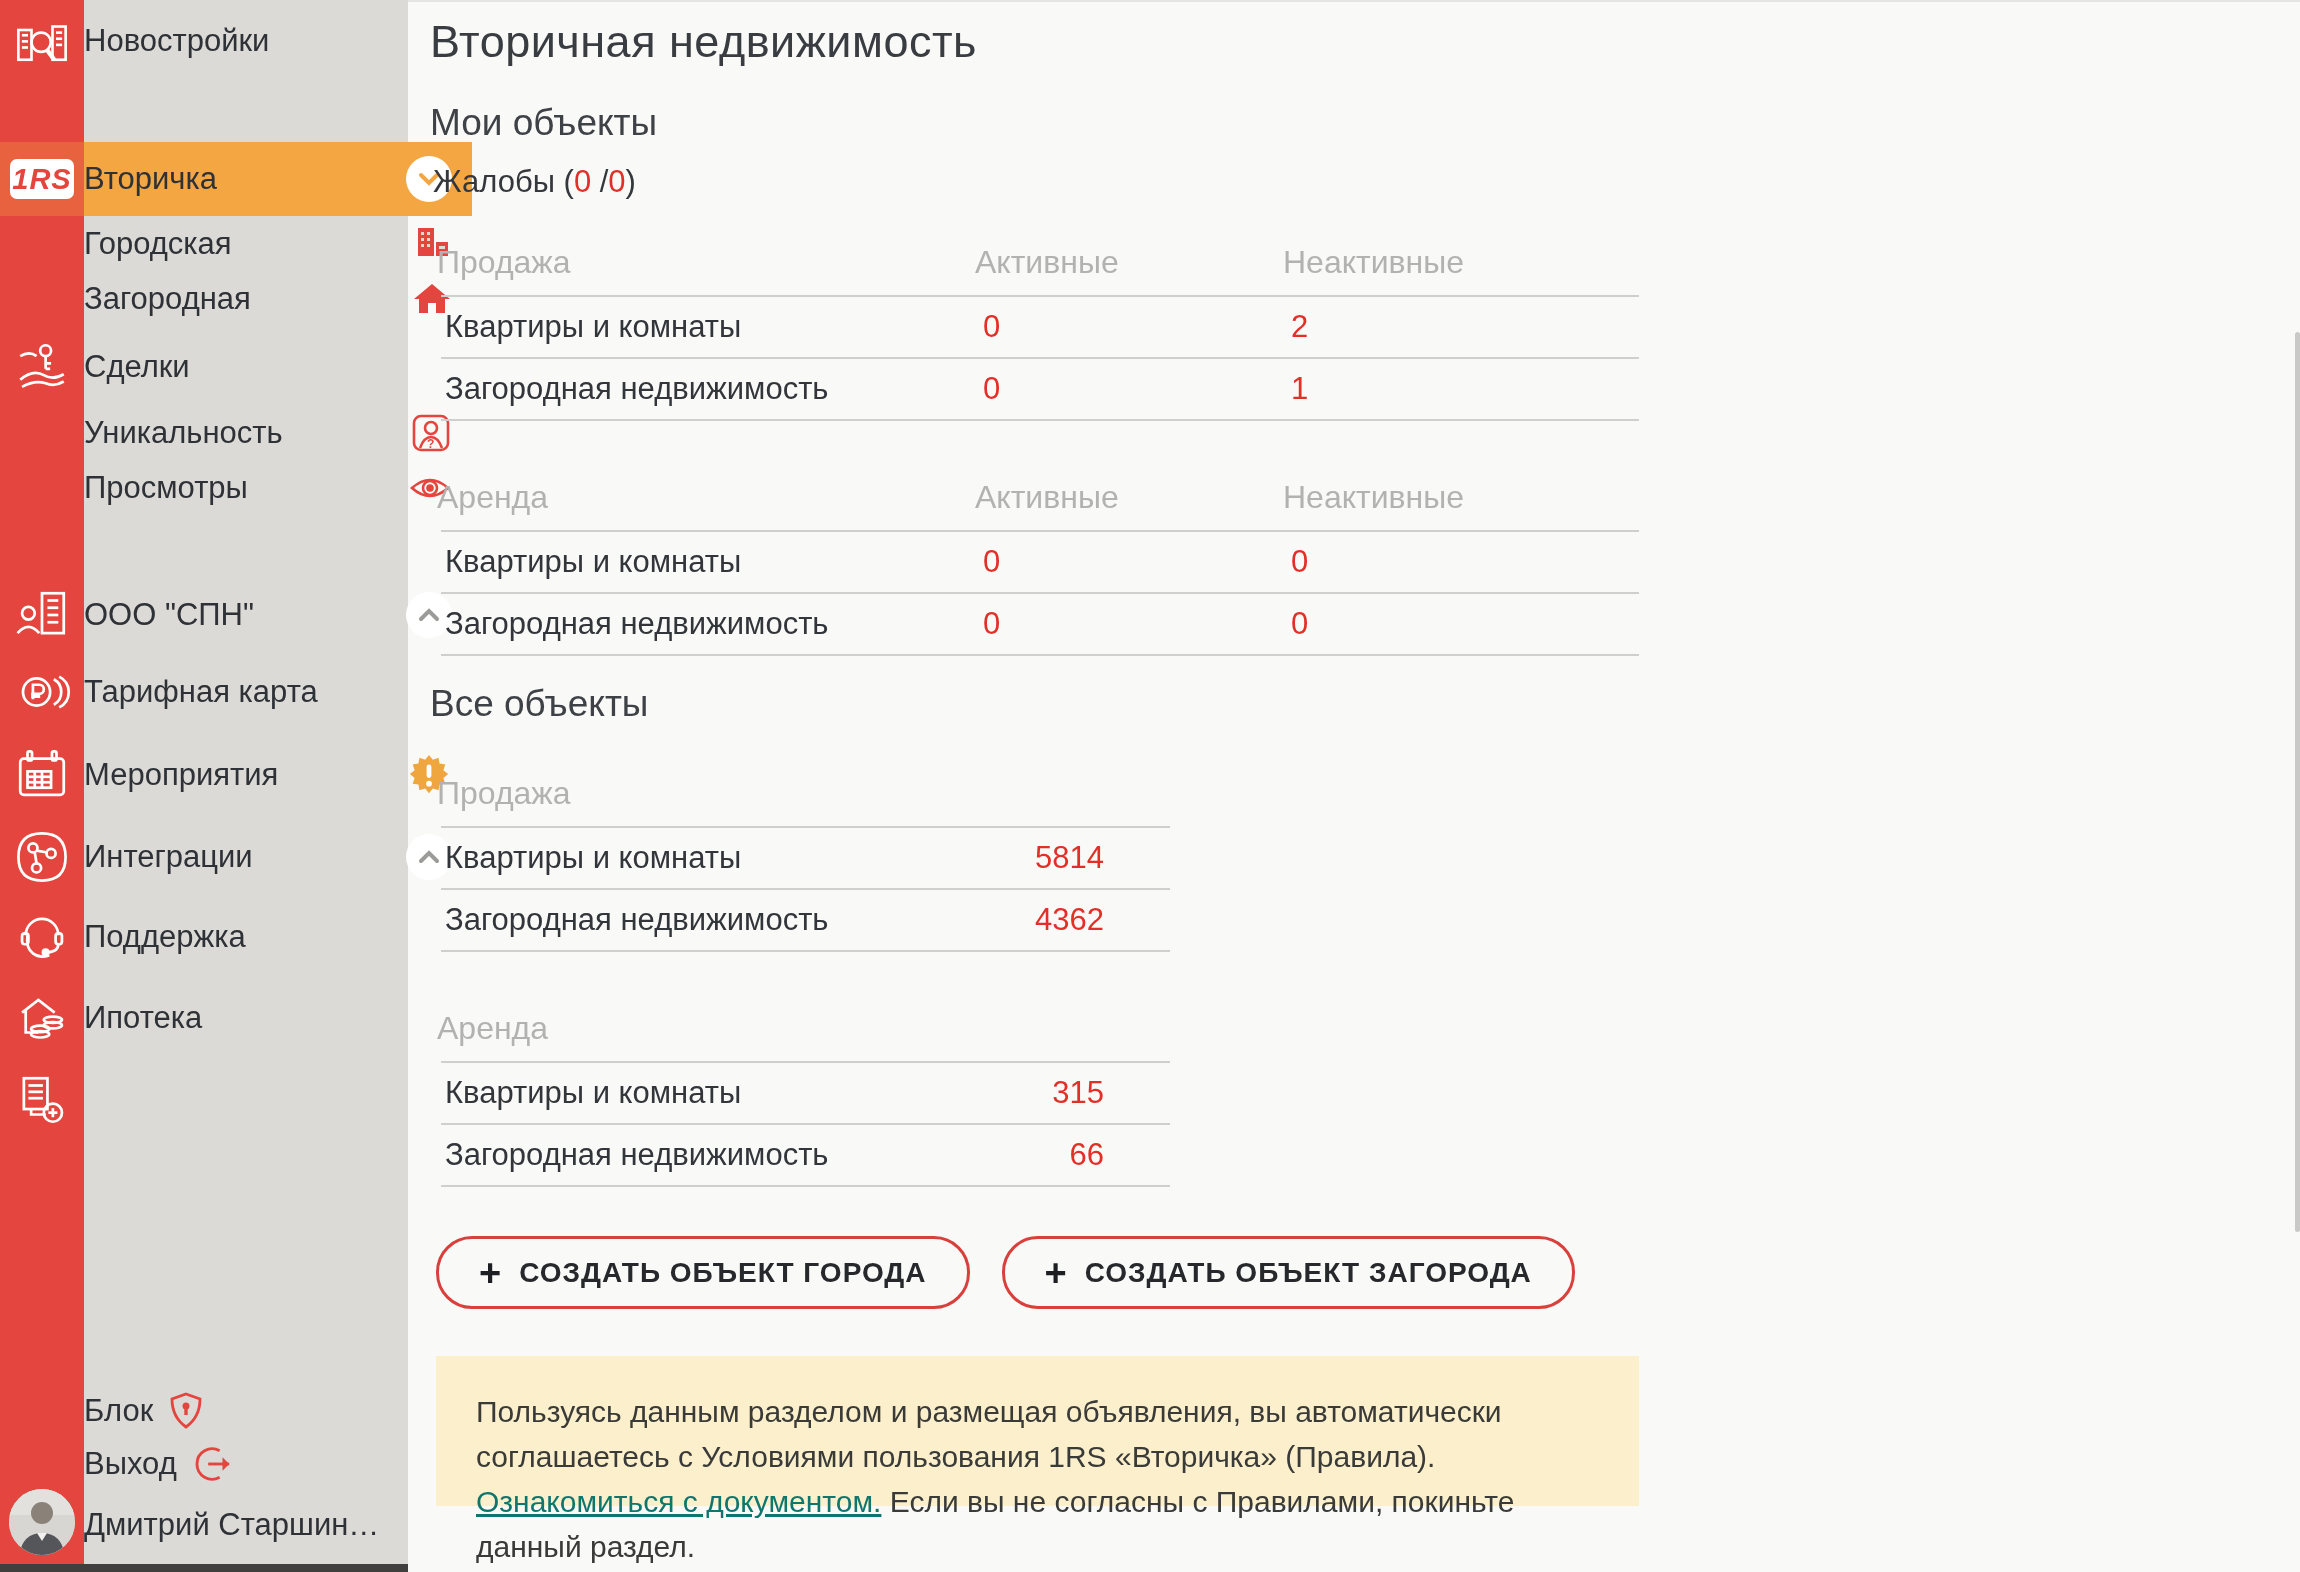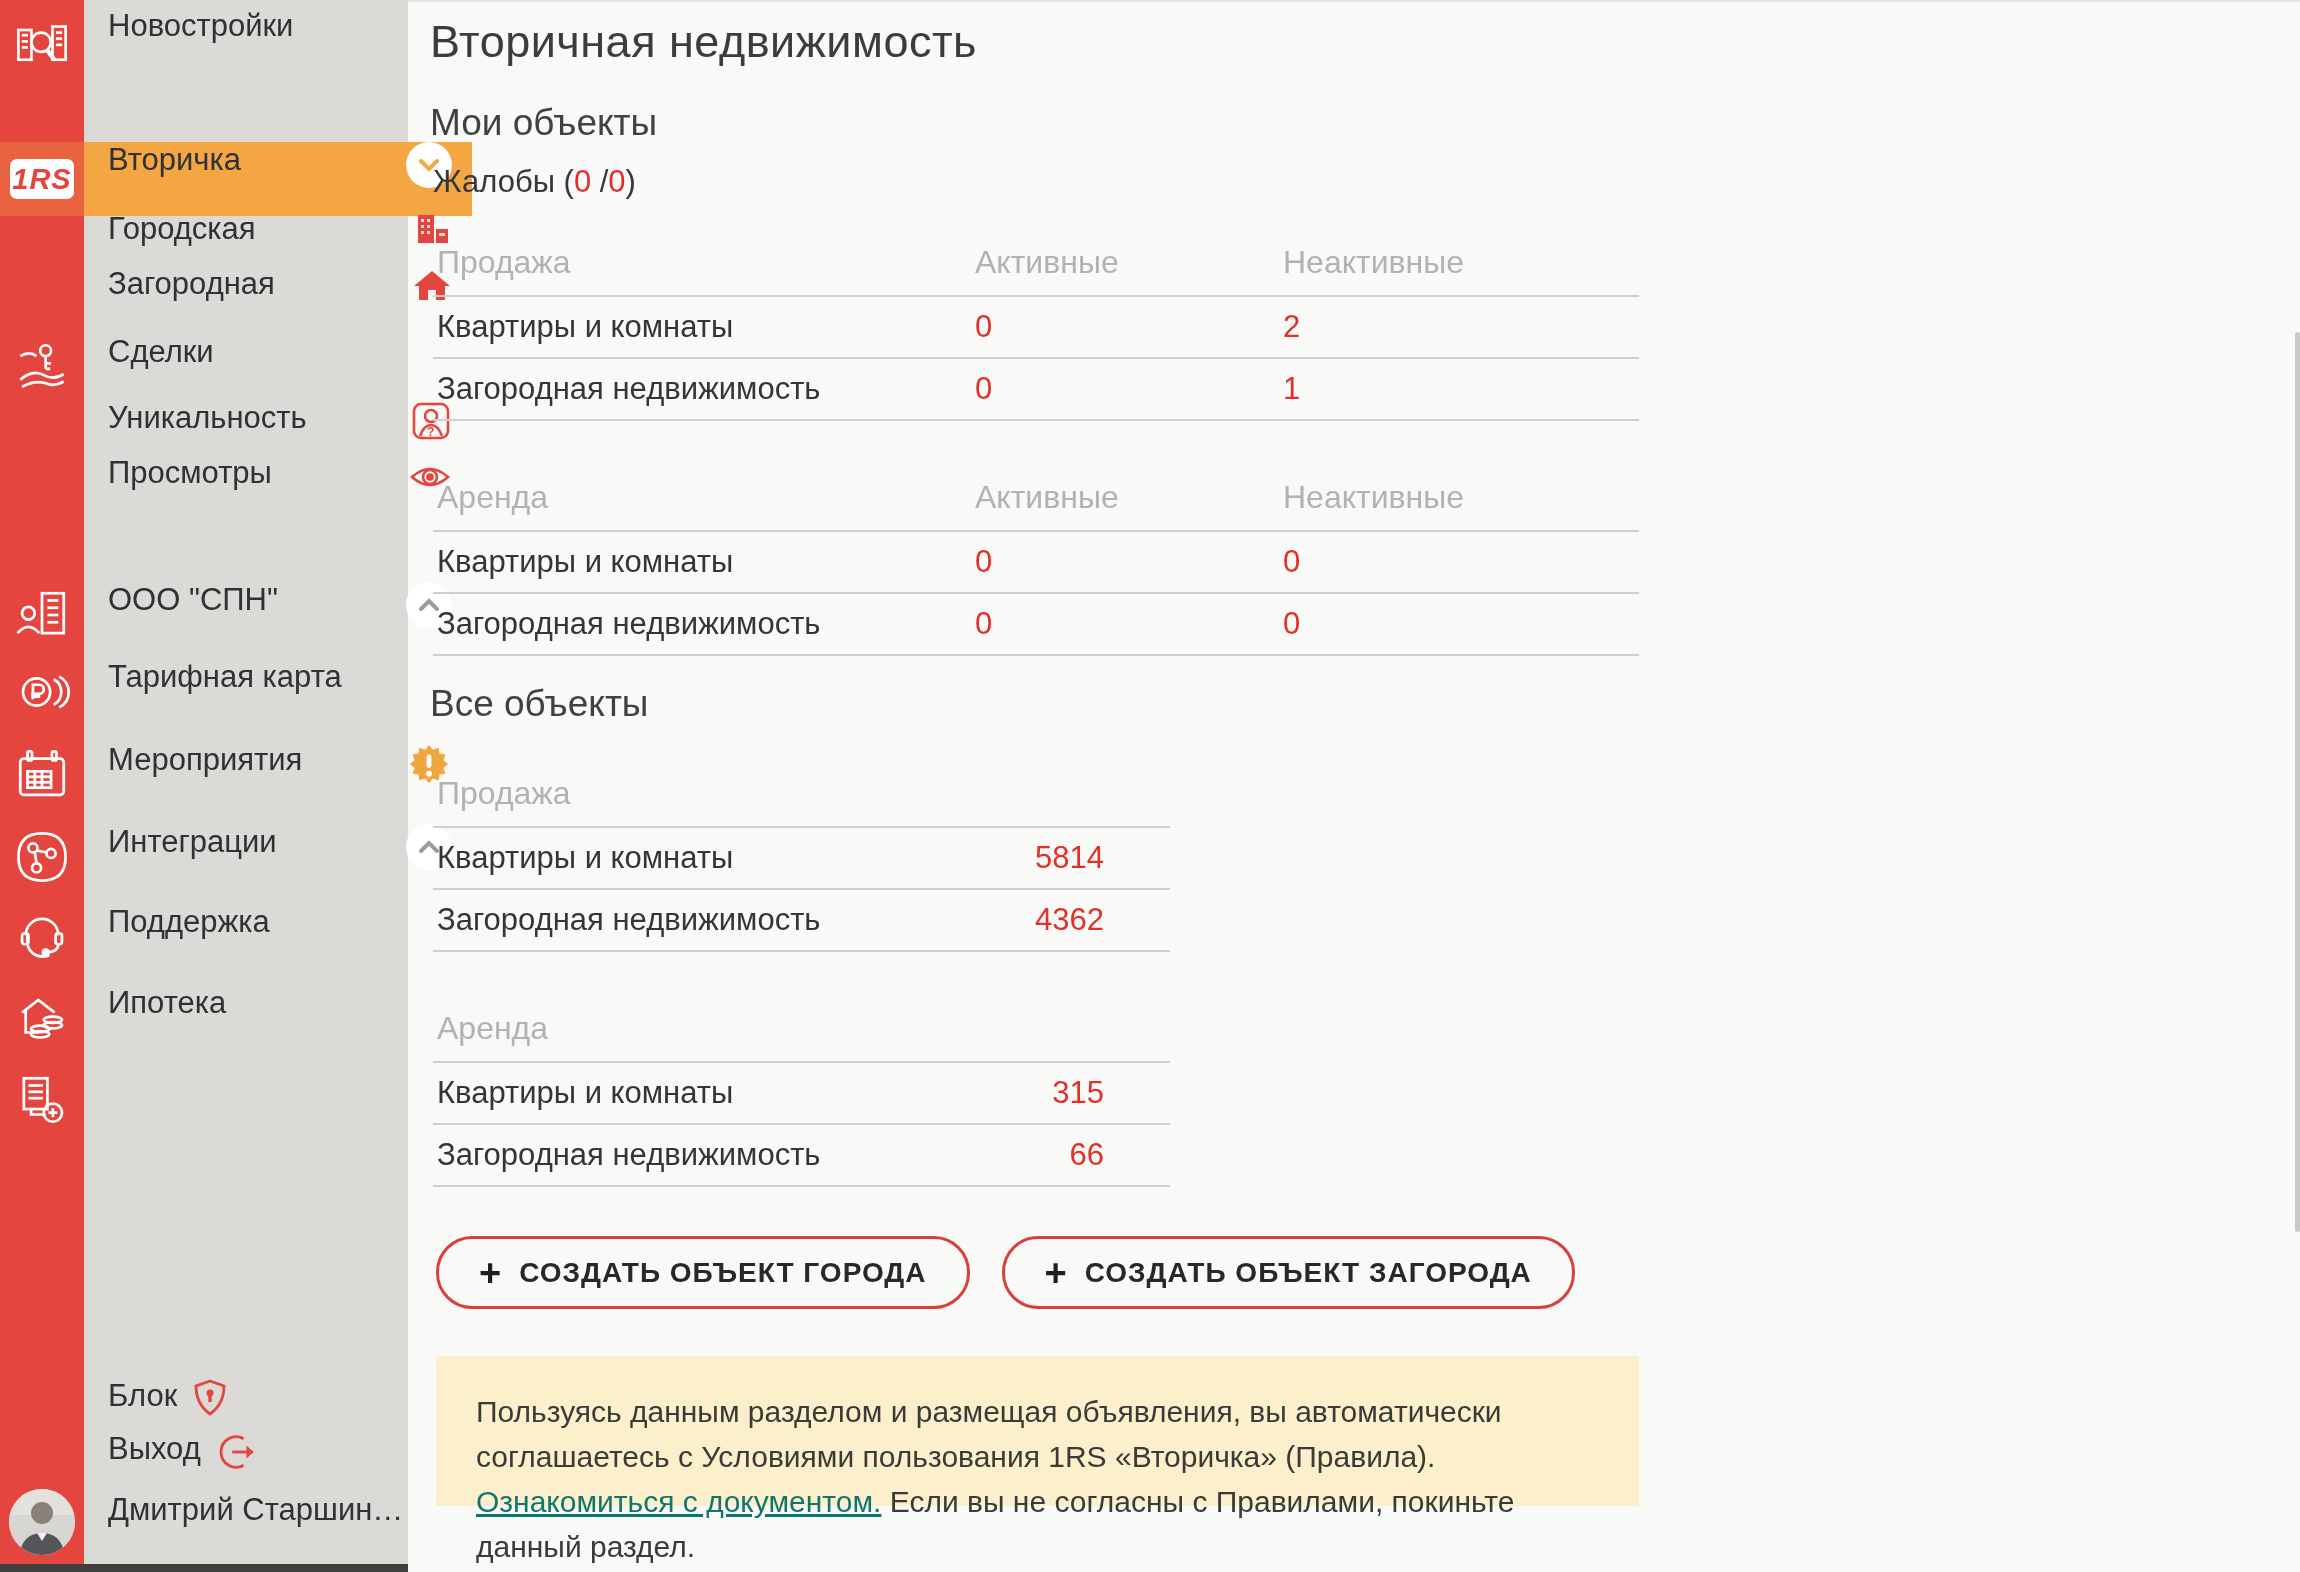--- a/index.html
+++ b/index.html
@@ -10,38 +10,38 @@
   .rail{position:absolute;left:0;top:0;width:84px;height:1572px;background:#e4453e;}
   .rail-active{position:absolute;left:0;top:142px;width:84px;height:74px;background:rgba(243,166,66,.30);}
   .rail-icon{position:absolute;left:50%;transform:translate(-50%,-50%);display:flex;align-items:center;justify-content:center;cursor:pointer;}
   .logo{width:64px;height:40px;background:#fff;border-radius:7px;color:#e4453e;
         font-weight:bold;font-style:italic;font-size:29px;letter-spacing:1px;
         display:flex;align-items:center;justify-content:center;}
   .avatar{width:66px;height:66px;border-radius:50%;overflow:hidden;background:#cfcecb;}
 
   .menu{position:absolute;left:84px;top:0;width:324px;height:1564px;background:#dbdad7;}
   .side-bottom-bar{position:absolute;left:0;top:1564px;width:408px;height:8px;background:#403f3d;}
-  .menu-item{position:absolute;left:0;width:388px;height:66px;display:flex;align-items:flex-start;
-             box-sizing:border-box;padding-left:24px;font-size:31px;color:#2e3136;cursor:pointer;}
+  .menu-item{position:absolute;left:0;width:388px;height:66px;display:flex;align-items:center;
+             box-sizing:border-box;font-size:31px;color:#2e3136;cursor:pointer;}
   .menu-item.active{background:#f3a642;height:74px;font-weight:400;}
   .right-icon{position:absolute;right:20px;display:flex;align-items:center;justify-content:center;}
   .circ{width:46px;height:46px;border-radius:50%;background:#fff;display:flex;align-items:center;justify-content:center;}
   .inline-icon{margin-left:14px;display:flex;align-items:center;}
 
   
   .content{position:absolute;left:408px;top:0;right:0;height:1572px;border-top:2px solid #e5e5e3;box-sizing:border-box;padding-left:40px;}
   .page-title{position:absolute;left:22px;top:14px;font-size:45px;color:#393c41;letter-spacing:.5px;}
   .section-h{position:absolute;left:22px;font-size:37px;color:#3e4146;}
   .complaints{position:absolute;left:25px;top:162px;font-size:31px;color:#34373c;}
   .red{color:#e22f28;}
 
   .tbl{position:absolute;left:25px;}
   .tbl .hd{position:relative;height:68px;}
   .tbl .hd .h{position:absolute;bottom:14px;font-size:32px;color:#b2b2b0;font-weight:400;}
-  .tbl .row{position:relative;height:60px;border-top:2px solid #cfcfcd;}
+  .tbl .row{position:relative;height:60px;border-top:2px solid #cfcfcd;margin-left:8px;}
   .tbl .row:last-child{border-bottom:2px solid #cfcfcd;}
   .tbl .row .lbl{position:absolute;left:4px;top:50%;transform:translateY(-50%);font-size:31px;color:#32353a;cursor:pointer;}
   .tbl .row .val{position:absolute;top:50%;transform:translateY(-50%);font-size:31px;color:#e22f28;cursor:pointer;}
   .c2{left:542px;} .c3{left:850px;}
   .tbl-wide{width:1206px;} .tbl-narrow{width:737px;}
   .tbl-narrow .val{right:66px;}
   .hd .h.hc2{left:542px;} .hd .h.hc3{left:850px;}
 
   .btn-row{position:absolute;left:28px;top:1234px;display:flex;gap:32px;}
   .pill{height:67px;border:3px solid #d8403c;border-radius:36px;background:transparent;

